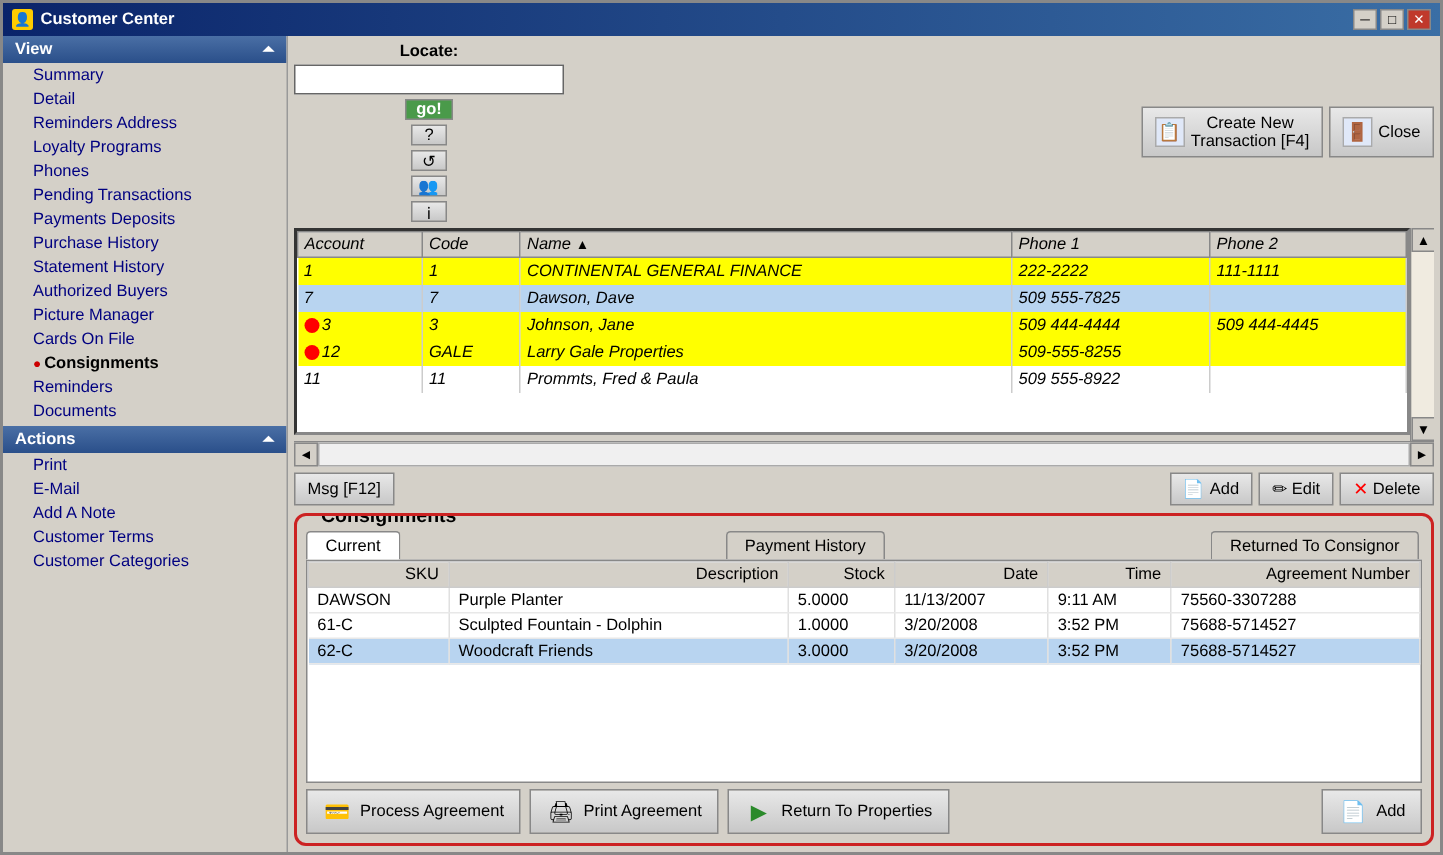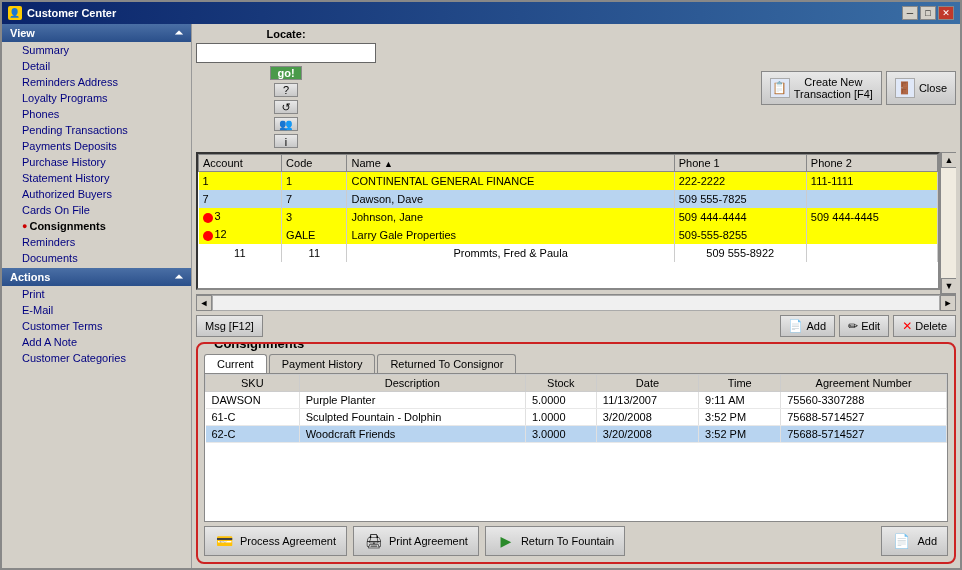--- a/index.html
+++ b/index.html
@@ -33,54 +33,54 @@
     .locate-label { font-weight: bold; font-size: 11px; }
     .locate-input { width: 180px; height: 20px; border: 1px solid #666; background: white; padding: 1px 3px; font-size: 11px; }
     .toolbar-btn { height: 14px; min-width: 24px; padding: 1px 4px; background: linear-gradient(to bottom, #e8e8e8, #c8c8c8); border: 1px solid #888; cursor: pointer; font-size: 11px; display: flex; align-items: center; justify-content: center; }
     .toolbar-btn.go { background: #4a9a4a; color: white; font-weight: bold; padding: 1px 6px; }
     .toolbar-right { display: flex; gap: 4px; }
     .action-btn { height: 34px; padding: 2px 8px; background: linear-gradient(to bottom, #e8e8e8, #c8c8c8); border: 1px solid #888; cursor: pointer; font-size: 11px; display: flex; align-items: center; gap: 4px; }
     .action-btn .btn-icon { width: 20px; height: 20px; background: #e0e8f8; border: 1px solid #aaa; display: flex; align-items: center; justify-content: center; font-size: 12px; }
     
     
     .customer-table-container { background: white; border: 2px inset #888; flex-shrink: 0; height: 138px; overflow: hidden; position: relative; }
-    .customer-table { width: 100%; border-collapse: collapse; font-size: 11px; }
+    .customer-table { width: 100%; border-collapse: collapse; font-size: 11px; font-style: italic; }
     .customer-table th { background: #d4d0c8; border: 1px solid #888; padding: 2px 4px; text-align: left; font-weight: normal; font-size: 11px; }
     .customer-table td { padding: 1px 4px; border-right: 1px solid #ccc; height: 18px; }
     .customer-table tr.yellow { background: #ffff00; }
     .customer-table tr.blue-selected { background: #b8d4f0; }
-    .customer-table tr.white { background: white; text-align: center; }
+    .customer-table tr.white { background: white; }
     .sort-arrow { font-size: 9px; }
     
     
     .table-scrollbar { display: flex; align-items: center; height: 16px; background: #d4d0c8; border-top: 1px solid #888; }
     .scroll-left, .scroll-right { width: 16px; height: 16px; background: #d4d0c8; border: 1px solid #888; display: flex; align-items: center; justify-content: center; font-size: 9px; cursor: pointer; }
     .scroll-track { flex: 1; height: 16px; background: #f0f0f0; border: 1px solid #aaa; }
     
     
     .crud-buttons { display: flex; gap: 4px; padding: 3px 0; align-items: center; flex-shrink: 0; }
     .msg-btn { height: 22px; padding: 1px 8px; background: linear-gradient(to bottom, #e8e8e8, #c8c8c8); border: 1px solid #888; cursor: pointer; font-size: 11px; }
     .spacer { flex: 1; }
     .crud-btn { height: 22px; padding: 1px 8px; background: linear-gradient(to bottom, #e8e8e8, #c8c8c8); border: 1px solid #888; cursor: pointer; font-size: 11px; display: flex; align-items: center; gap: 3px; }
     .crud-btn .icon { font-size: 12px; }
     .crud-btn.delete .icon { color: red; }
     
     
     .consignments-panel { flex: 1; border: 2px solid #cc2222; border-radius: 8px; padding: 6px; background: #d4d0c8; overflow: hidden; display: flex; flex-direction: column; position: relative; margin-top: 2px; }
     .consignments-title { position: absolute; top: -8px; left: 12px; background: #d4d0c8; padding: 0 4px; font-size: 13px; font-weight: bold; color: #000; }
     
     
-    .tabs { display: flex; margin-top: 4px; flex-shrink: 0; }
+    .tabs { display: flex; margin-top: 4px; flex-shrink: 0; justify-content: space-between; }
     .tab { padding: 3px 12px; background: #d4d0c8; border: 1px solid #888; border-bottom: none; cursor: pointer; font-size: 11px; margin-right: 2px; border-radius: 3px 3px 0 0; }
     .tab.active { background: #ffffff; font-weight: normal; z-index: 1; }
     
     
     .consignment-table-container { background: white; border: 1px solid #888; flex: 1; overflow: hidden; }
     .consignment-table { width: 100%; border-collapse: collapse; font-size: 11px; }
-    .consignment-table th { background: #d4d0c8; border: 1px solid #ccc; padding: 2px 6px; text-align: center; font-weight: normal; }
+    .consignment-table th { background: #d4d0c8; border: 1px solid #ccc; padding: 2px 6px; text-align: right; font-weight: normal; }
     .consignment-table td { padding: 2px 6px; border-right: 1px solid #e0e0e0; border-bottom: 1px solid #e8e8e8; }
     .consignment-table tr.selected { background: #b8d4f0; }
     .consignment-table tr.white { background: white; }
     
     
     .bottom-actions { display: flex; gap: 6px; padding: 4px 0 0 0; align-items: center; flex-shrink: 0; }
     .bottom-btn { height: 30px; padding: 2px 10px; background: linear-gradient(to bottom, #e8e8e8, #c8c8c8); border: 1px solid #888; cursor: pointer; font-size: 11px; display: flex; align-items: center; gap: 5px; }
     .bottom-btn .btn-icon { width: 20px; height: 20px; display: flex; align-items: center; justify-content: center; font-size: 14px; }
     .bottom-btn.green-icon .btn-icon { color: #2a8a2a; }
     .add-right { margin-left: auto; }
@@ -122,38 +122,39 @@
         <div class="sidebar-item"><span>Summary</span></div>
         <div class="sidebar-item"><span>Detail</span></div>
         <div class="sidebar-item"><span>Reminders Address</span></div>
         <div class="sidebar-item"><span>Loyalty Programs</span></div>
         <div class="sidebar-item"><span>Phones</span></div>
         <div class="sidebar-item"><span>Pending Transactions</span></div>
         <div class="sidebar-item"><span>Payments Deposits</span></div>
         <div class="sidebar-item"><span>Purchase History</span></div>
         <div class="sidebar-item"><span>Statement History</span></div>
         <div class="sidebar-item"><span>Authorized Buyers</span></div>
+        <div class="sidebar-item"><span>Picture Manager</span></div>
         <div class="sidebar-item"><span>Cards On File</span></div>
         <div class="sidebar-item bold-active" style="font-weight:bold; display:flex; align-items:center;">
           <span style="margin-right:2px; color:#cc0000; font-size:9px;">●</span>
             <span>Consignments</span>
         </div>
         <div class="sidebar-item"><span>Reminders</span></div>
         <div class="sidebar-item"><span>Documents</span></div>
       </div>
 
       <div class="sidebar-section">
         <div class="sidebar-header">
           <span>Actions</span>
           <span class="chevron">⏶</span>
         </div>
         <div class="sidebar-item"><span>Print</span></div>
         <div class="sidebar-item"><span>E-Mail</span></div>
+        <div class="sidebar-item"><span>Add A Note</span></div>
         <div class="sidebar-item"><span>Customer Terms</span></div>
-        <div class="sidebar-item"><span>Add A Note</span></div>
         <div class="sidebar-item"><span>Customer Categories</span></div>
       </div>
     </div>
 
     <div class="main">
 
       <div class="toolbar">
         <div class="locate-bar">
           <span class="locate-label">Locate:</span>
           <input class="locate-input" type="text" style="">
@@ -310,21 +311,21 @@
           <button class="bottom-btn">
             <div class="btn-icon">💳</div>
             <span>Process Agreement</span>
           </button>
           <button class="bottom-btn">
             <div class="btn-icon">🖨</div>
             <span>Print Agreement</span>
           </button>
           <button class="bottom-btn green-icon">
             <div class="btn-icon" style="color:#2a8a2a;">▶</div>
-            <span>Return To Fountain</span>
+            <span>Return To Properties</span>
           </button>
           <button class="bottom-btn add-right" style="margin-left:auto;">
             <div class="btn-icon">📄</div>
             <span>Add</span>
           </button>
         </div>
       </div>
     </div>
   </div>
 </div>

